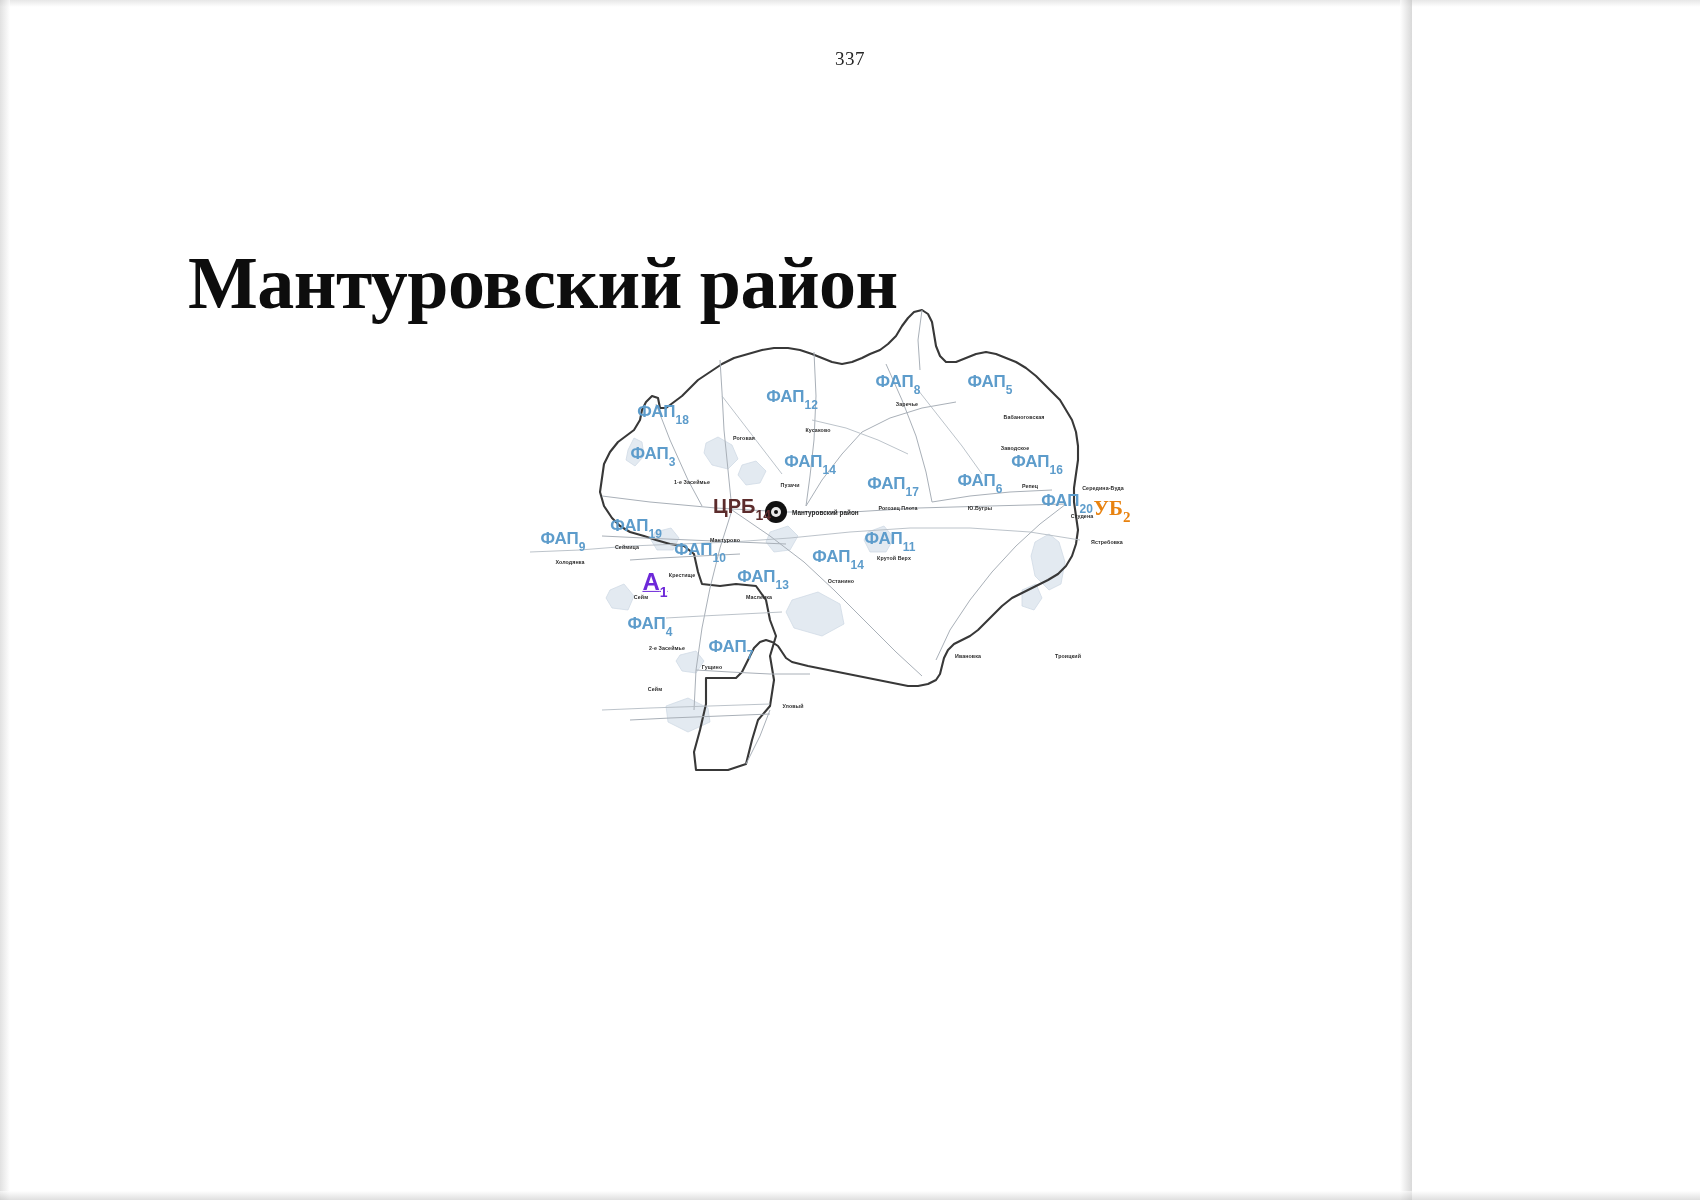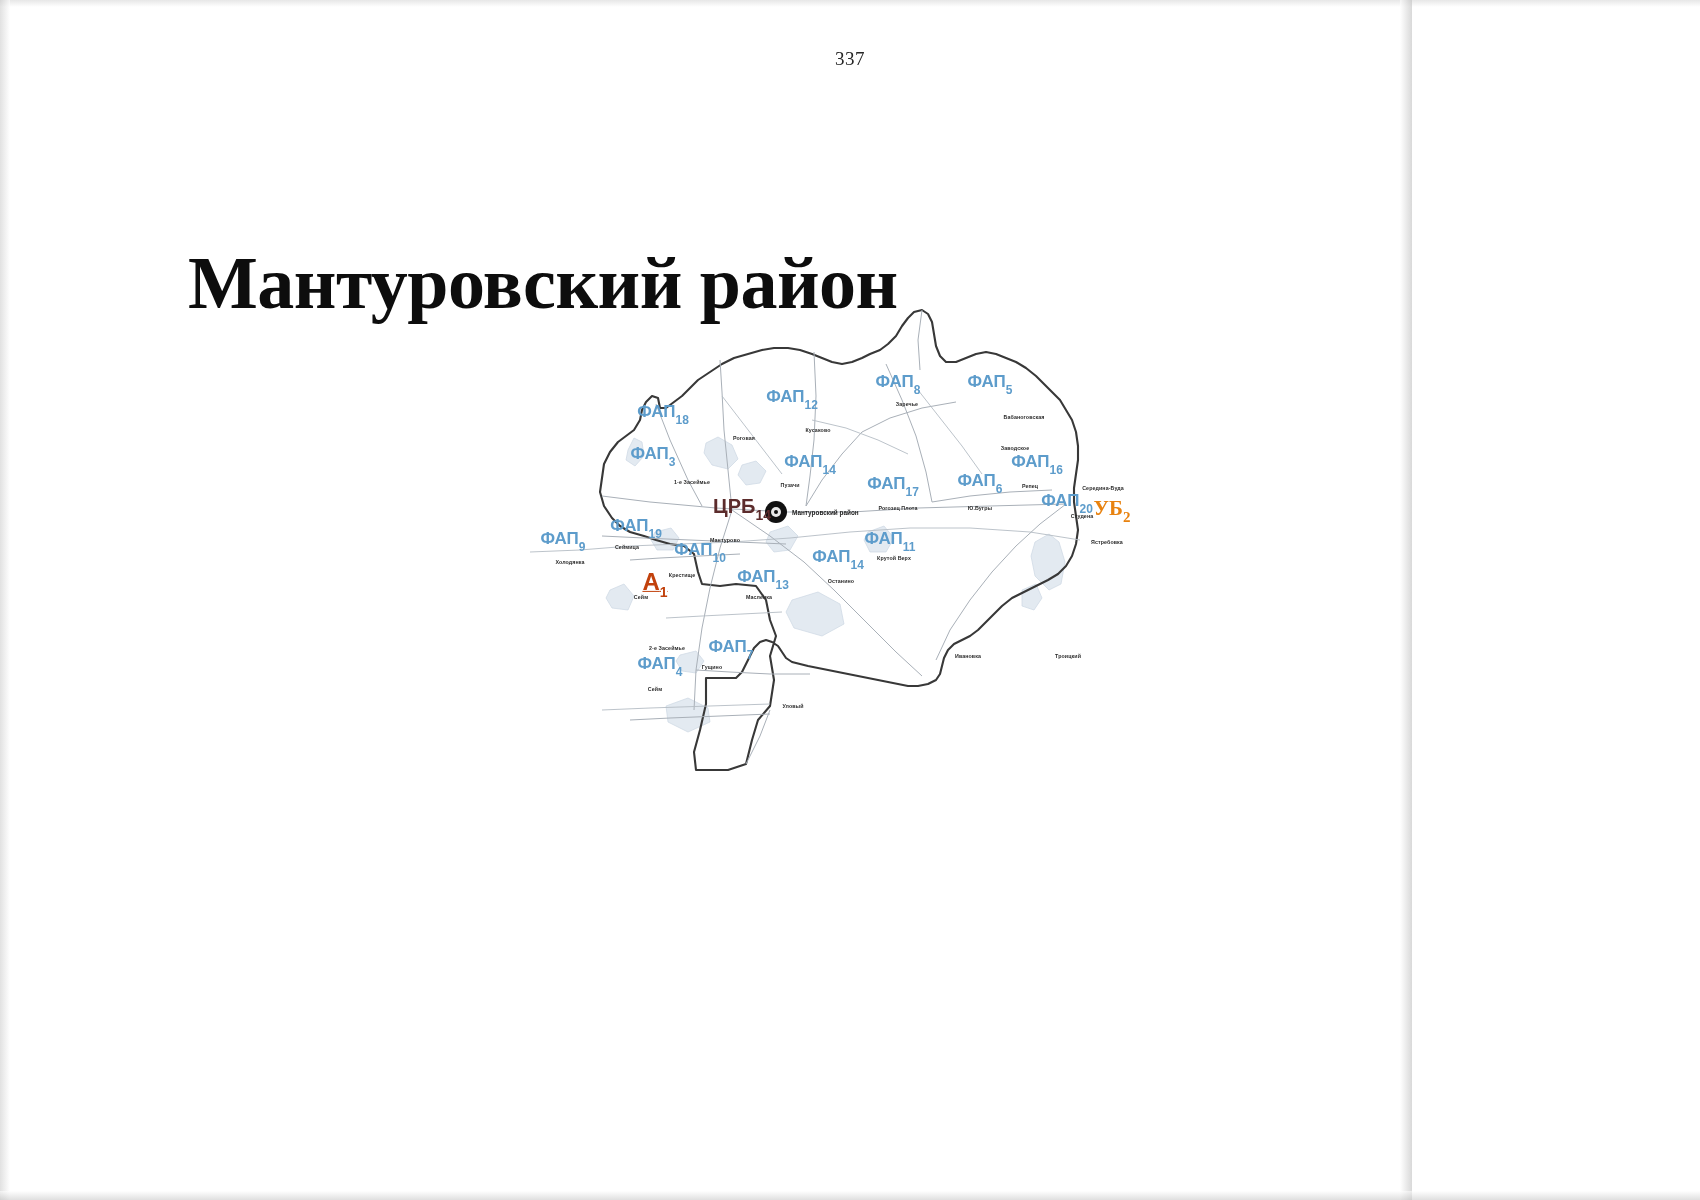--- a/index.html
+++ b/index.html
@@ -105,21 +105,21 @@
     top: 3px;
     left: 0px;
   }
   .fac-fap { color: #5d9ccb; }
   .fac-crb { color: #5c2c2c; }
   .fac-crb .code { font-size: 20px; }
   .fac-crb .idx  { font-size: 14px; }
   .fac-ub  { color: #e8820f; }
   .fac-ub .code { font-size: 21px; }
   .fac-ub .idx  { font-size: 15px; color:#e8820f; }
-  .fac-a   { color: #c2410c; text-decoration: underline; }
+  .fac-a   { color: #6d28d9; text-decoration: underline; }
   .fac-a .code { font-size: 24px; }
   .fac-a .idx  { font-size: 14px; }
 
   
   .settlement {
     position: absolute;
     white-space: nowrap;
     font-family: "Liberation Sans", sans-serif;
     font-size: 5.3px;
     font-weight: bold;
@@ -309,18 +309,18 @@
         <div class="facility fac-fap" style="left: 597px; top: 202px;"><span class="code">ФАП</span><span class="idx">20</span></div>
         <div class="facility fac-crb" style="left: 272px; top: 208px;"><span class="code">ЦРБ</span><span class="idx">14</span></div>
         <div class="facility fac-ub" style="left: 642px; top: 210px; font-family: Liberation Serif, serif;"><span class="code">УБ</span><span class="idx">2</span></div>
         <div class="facility fac-fap" style="left: 166px; top: 227px;"><span class="code">ФАП</span><span class="idx">19</span></div>
         <div class="facility fac-fap" style="left: 93px; top: 240px;"><span class="code">ФАП</span><span class="idx">9</span></div>
         <div class="facility fac-fap" style="left: 420px; top: 240px;"><span class="code">ФАП</span><span class="idx">11</span></div>
         <div class="facility fac-fap" style="left: 230px; top: 251px;"><span class="code">ФАП</span><span class="idx">10</span></div>
         <div class="facility fac-fap" style="left: 368px; top: 258px; text-align: center;"><span class="code">ФАП</span><span class="idx">14</span></div>
         <div class="facility fac-a" style="left: 185px; top: 283px;"><span class="code">А</span><span class="idx">1</span></div>
         <div class="facility fac-fap" style="left: 293px; top: 278px;"><span class="code">ФАП</span><span class="idx">13</span></div>
-        <div class="facility fac-fap" style="left: 190px; top: 325px; margin-top: 40px;"><span class="code">ФАП</span><span class="idx">4</span></div>
+        <div class="facility fac-fap" style="left: 180px; top: 325px;"><span class="code">ФАП</span><span class="idx">4</span></div>
         <div class="facility fac-fap" style="left: 261px; top: 348px;"><span class="code">ФАП</span><span class="idx">7</span></div>
       </div>
 
   </div>
 </div>
 
 </body></html>

